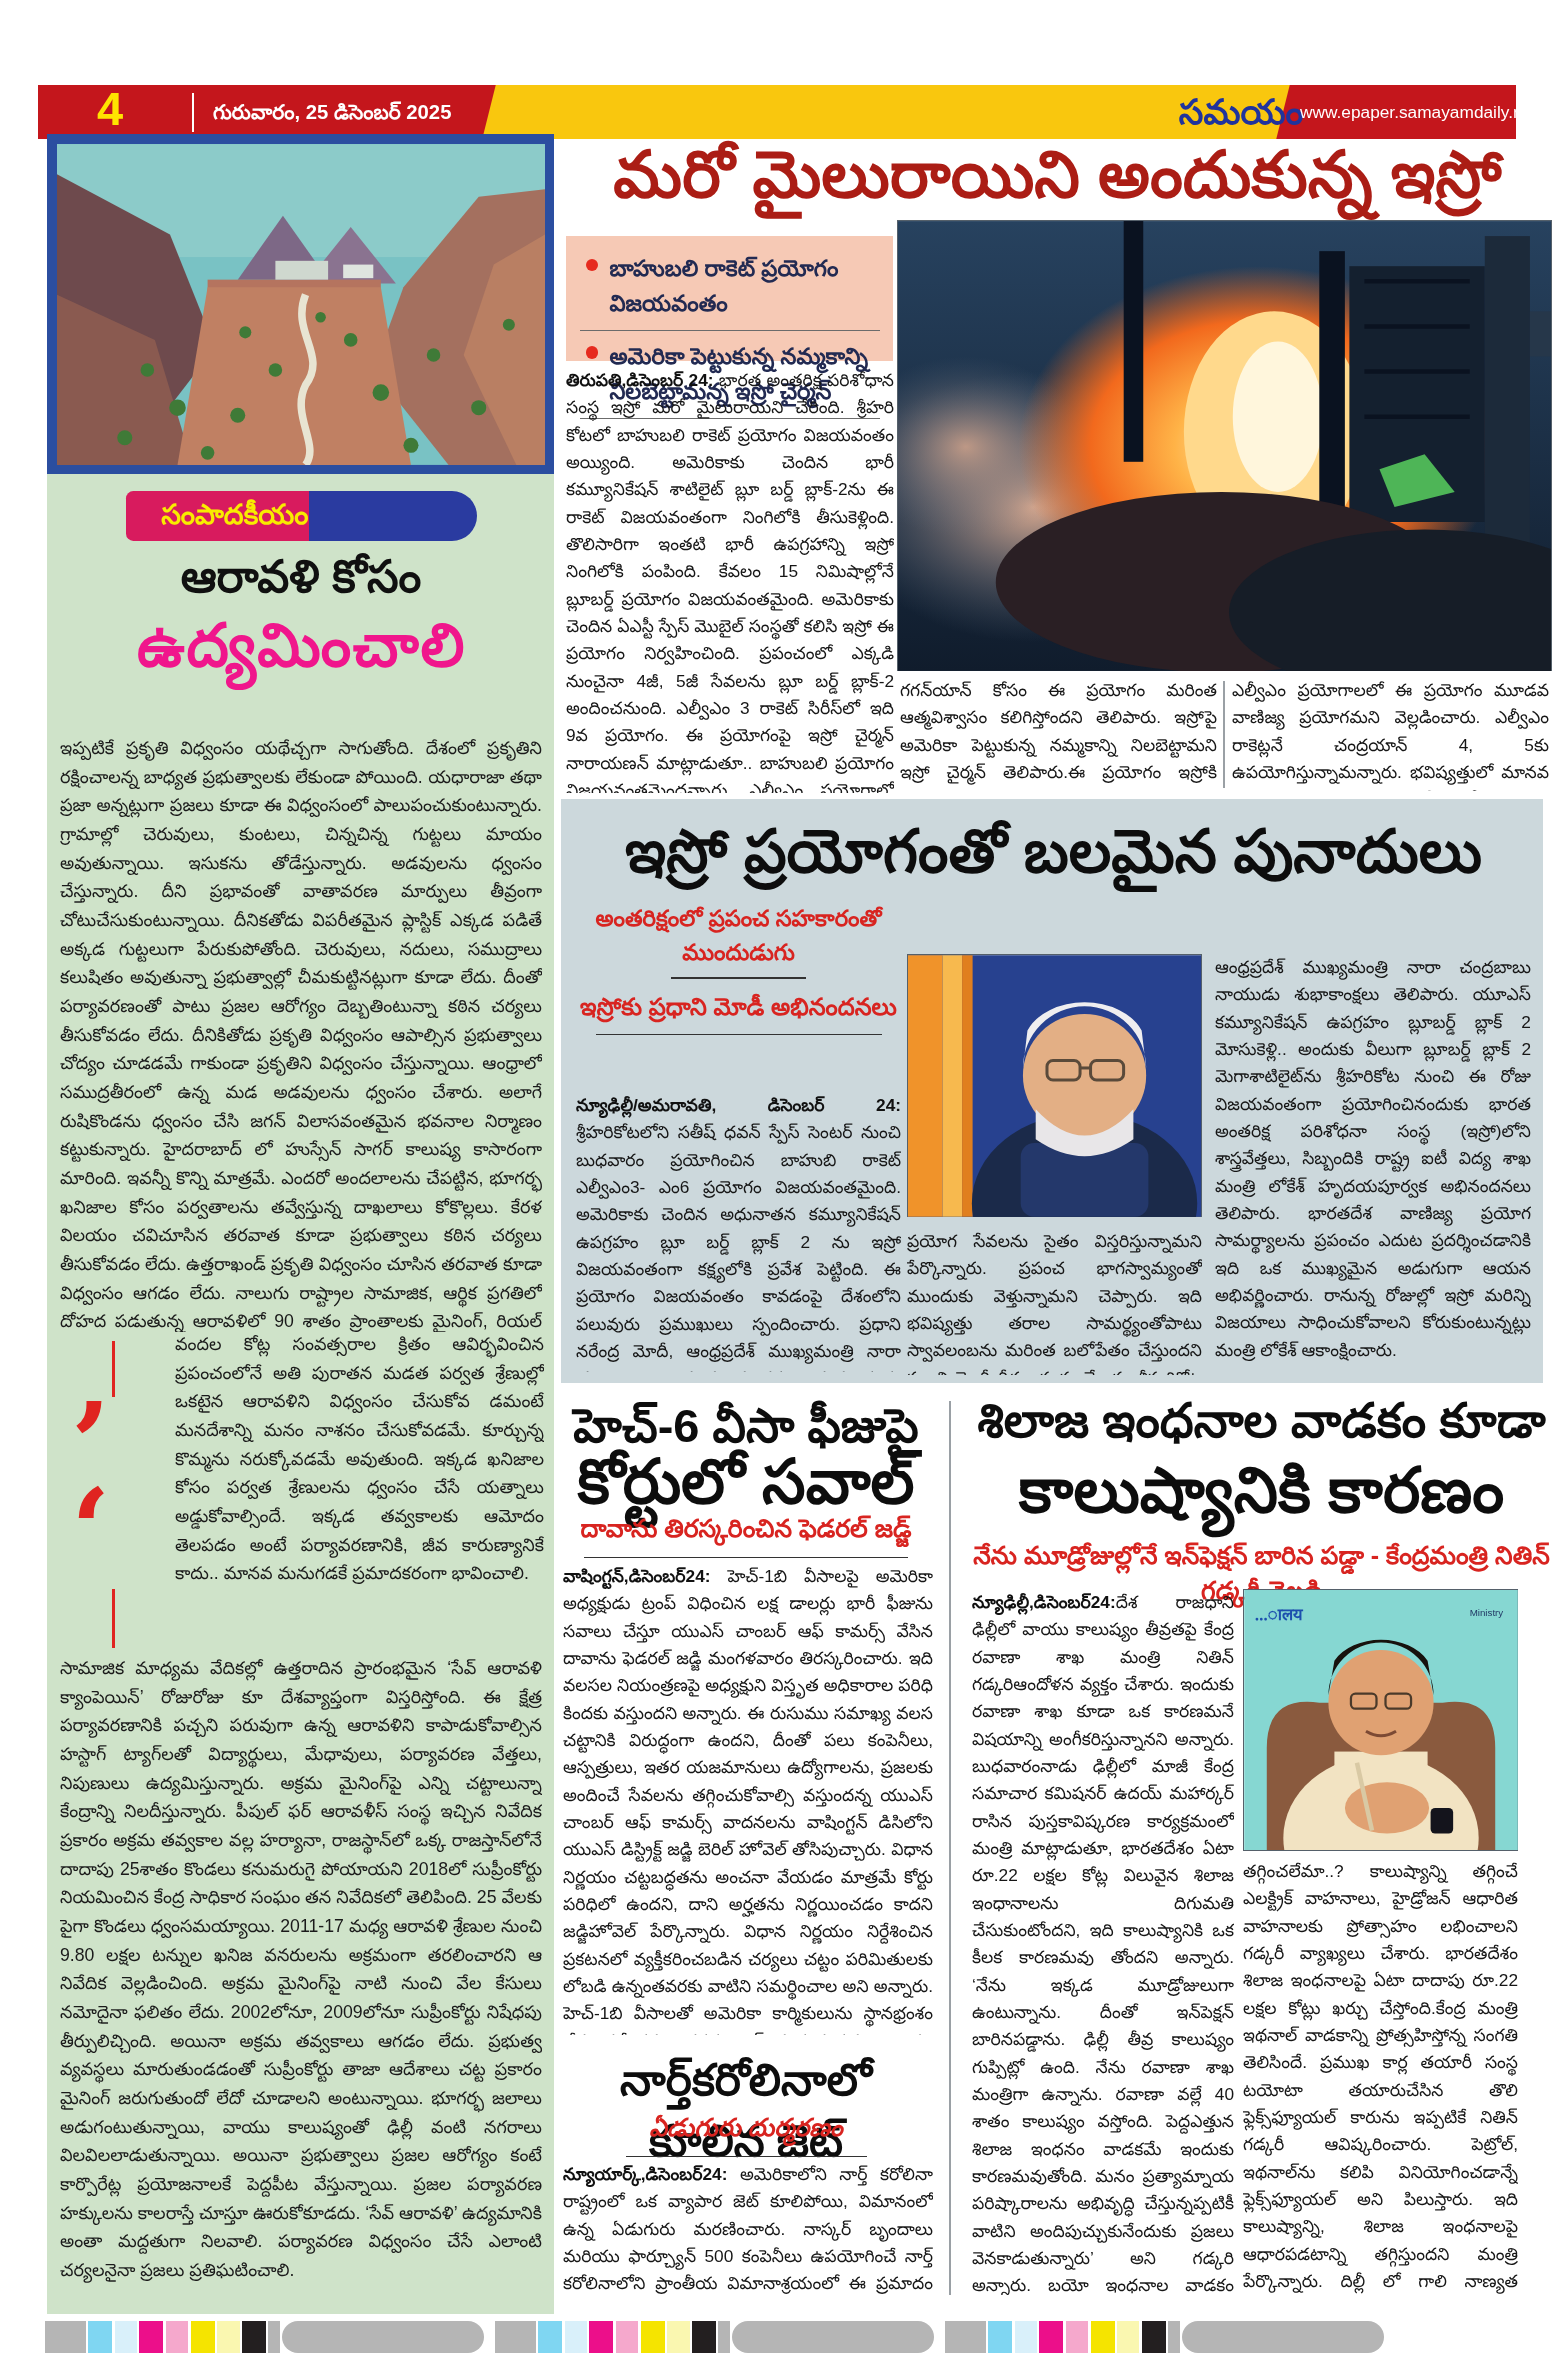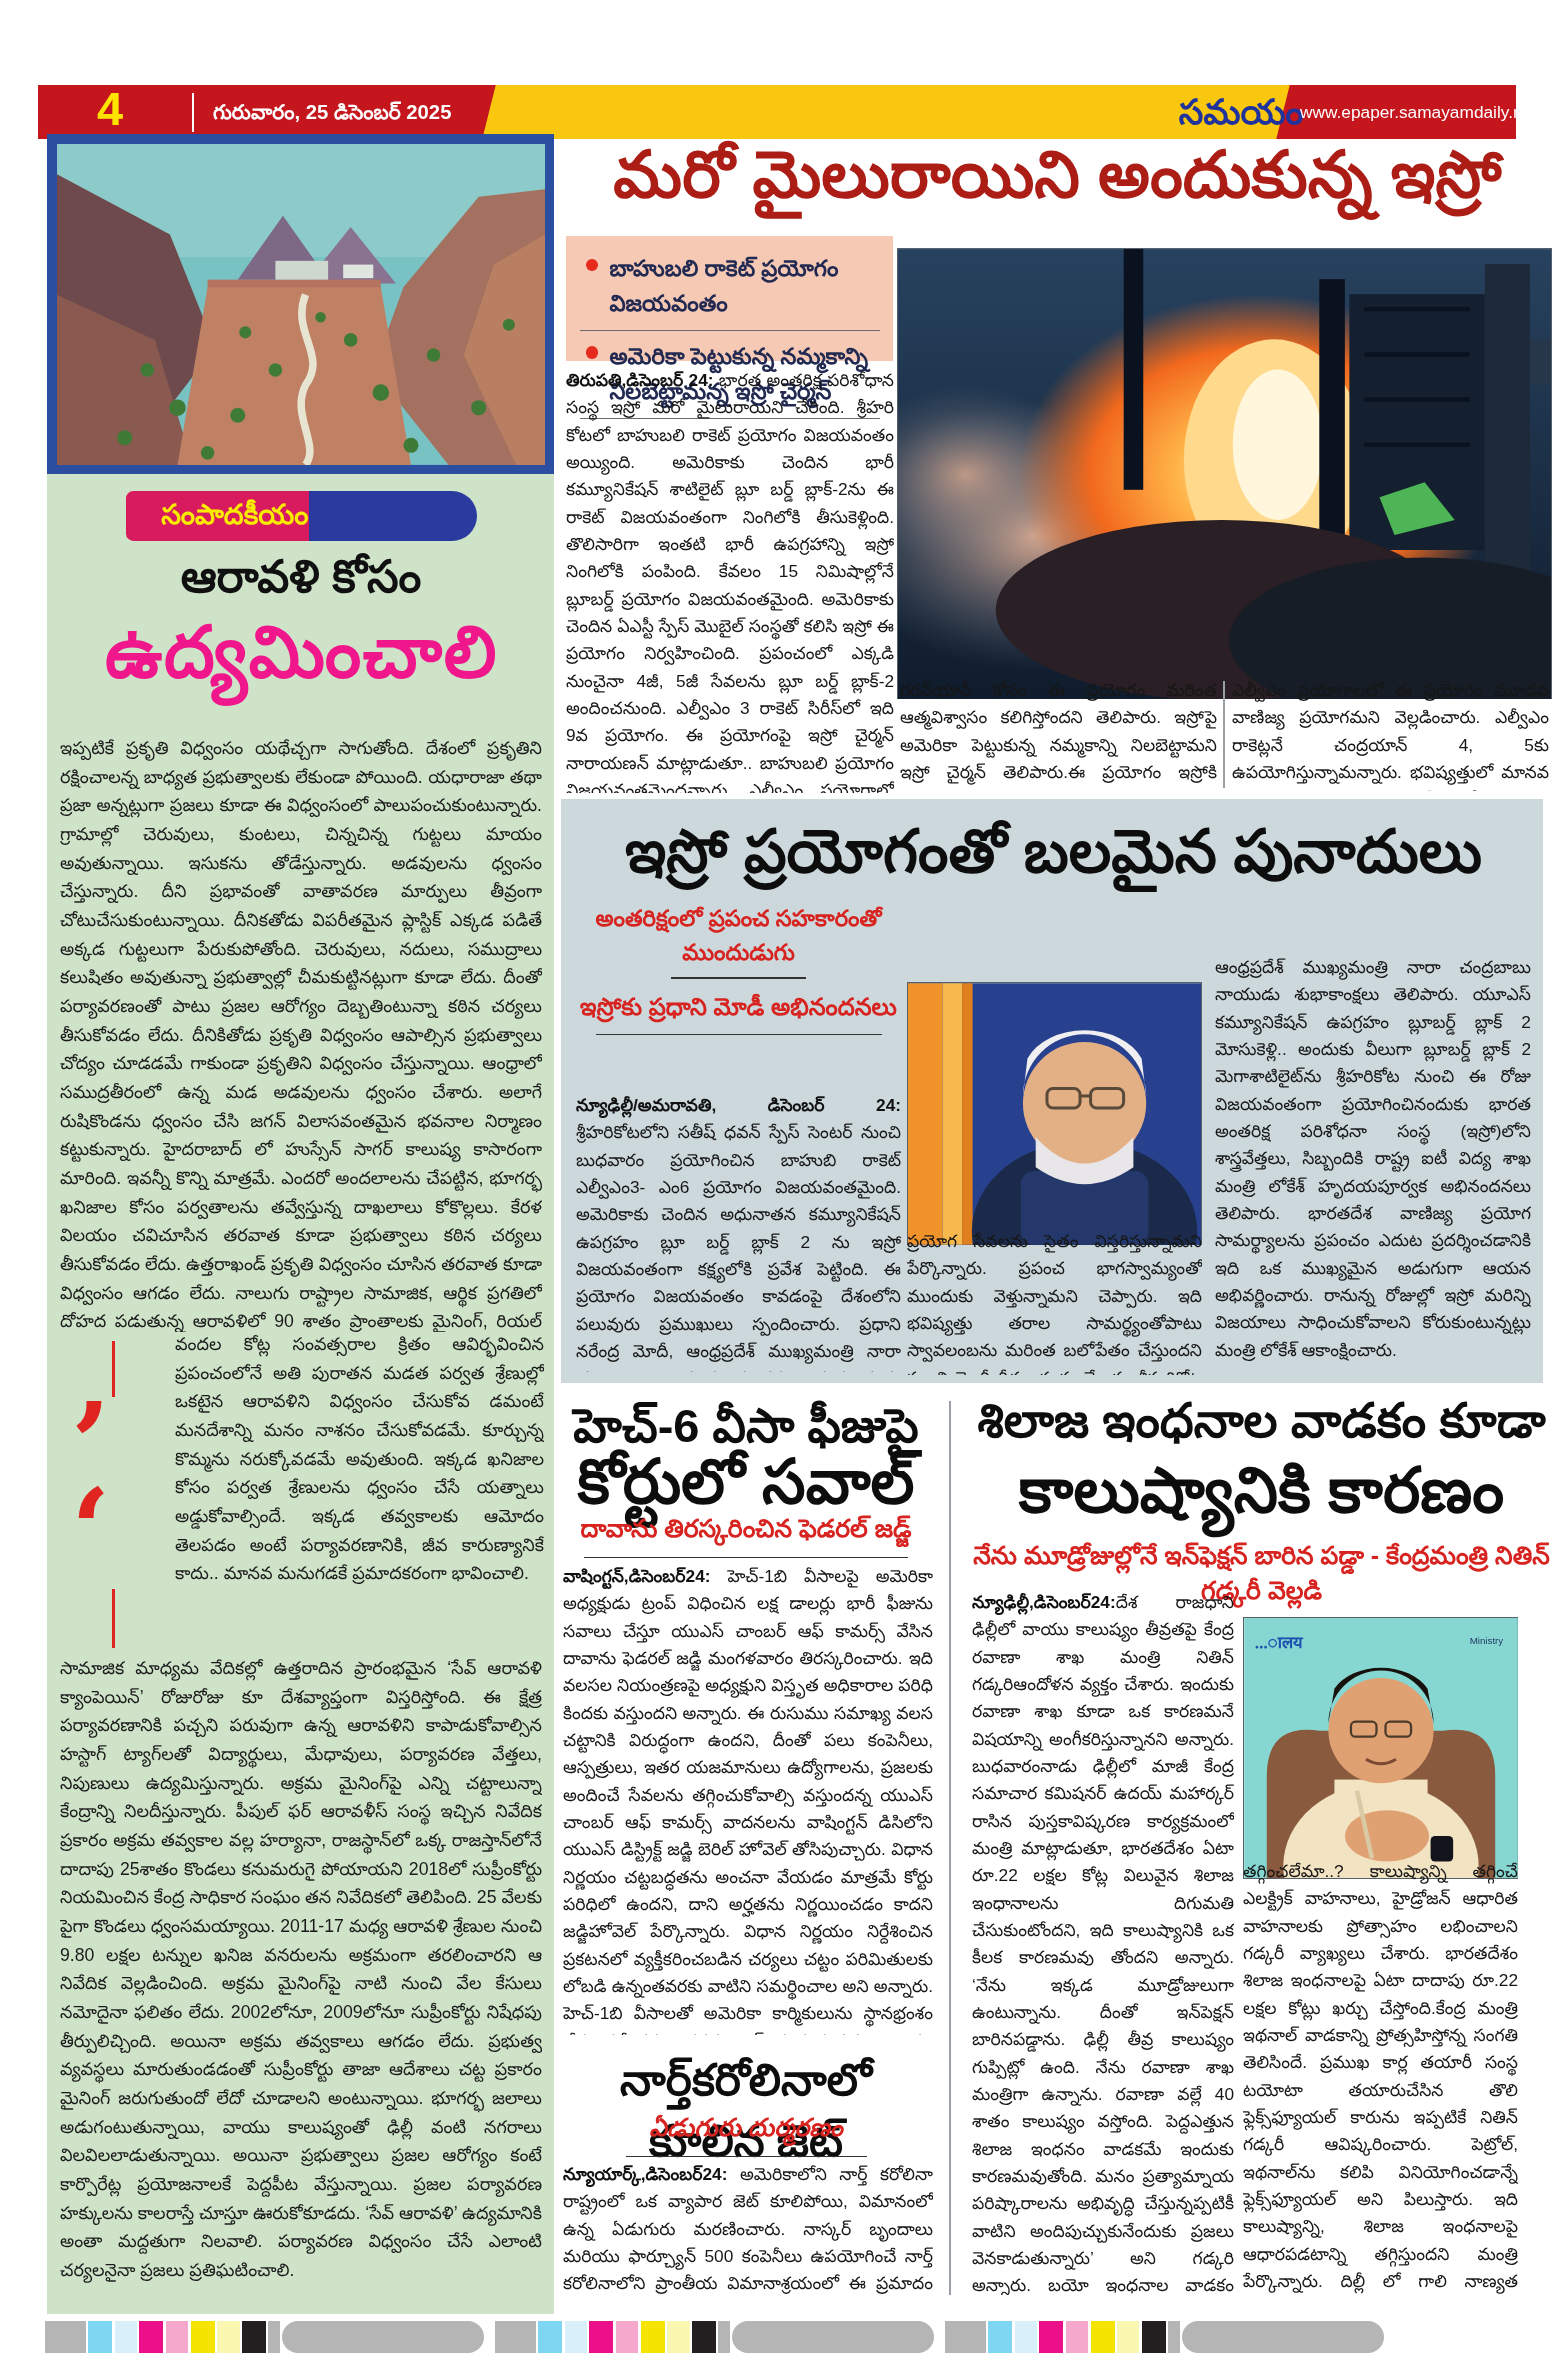--- a/index.html
+++ b/index.html
@@ -18,32 +18,32 @@
   .hdr-date{left:175px;top:0;width:271px;height:54px;font-size:20.3px;font-weight:bold;color:#ffffff;line-height:54px;}
   .masthead{left:594px;top:0;width:316px;height:54px;font-size:35px;font-weight:bold;color:#20339c;line-height:53px;transform:skewX(14deg);}
   .hdr-site{left:1245px;top:0;width:271px;height:39px;font-size:17.3px;color:#ffffff;line-height:54px;text-align:center;}
   
   .edit-green{left:47px;top:450px;width:507px;height:1864px;background:#cfe3c9;}
   .edit-photo{left:47px;top:134px;width:507px;height:340px;background:#2b4ea0;padding:0;}
   .edit-photo svg{position:absolute;left:9.8px;top:9.8px;}
   .edit-badge{left:126px;top:491px;width:351px;height:50px;background:linear-gradient(90deg,#d81b5e 0 52%,#2a3ba0 52% 100%);border-radius:7.5px 25.6px 25.6px 7.5px;}
   .edit-badge span{display:block;width:62%;text-align:center;font-size:28px;font-weight:bold;color:#f8ec00;line-height:48px;}
   .edit-kicker{left:60px;top:551px;width:482px;font-size:45px;font-weight:bold;color:#101010;}
-  .edit-head{left:53px;top:611px;width:497px;font-size:72px;font-weight:bold;color:#f0168c;letter-spacing:1.5px;}
+  .edit-head{left:53px;top:611px;width:497px;font-size:60px;font-weight:bold;color:#f0168c;letter-spacing:1.5px;}
   .edit-body{font-size:17.7px;line-height:1.62;color:#1a1a1a;}
   .quote-wrap{left:71px;top:1341px;width:84px;height:307px;}
   .quote-line{position:absolute;left:41px;width:3px;background:#e02420;}
   .quote-glyph{position:absolute;left:0;width:84px;font-size:113px;font-weight:bold;color:#e02420;font-family:"DejaVu Serif",serif;line-height:0.62;}
   
   .lead-head{left:563px;top:137px;width:989px;font-size:65px;font-weight:bold;color:#ab1d15;}
   .bullet-box{left:566px;top:236px;width:327px;height:125px;background:#f6c9b5;padding:15px 13.5px 7.5px 13.5px;box-sizing:border-box;}
   .bullet-box ul{margin:0;padding:0;list-style:none;}
   .bullet-box li{position:relative;padding:0 0 9px 30px;margin-bottom:7.5px;border-bottom:1.5px solid #6b6b6b;font-size:22.6px;font-weight:bold;color:#222a52;line-height:1.55;}
   .bdot{position:absolute;left:6px;top:7.5px;width:12.8px;height:12.8px;border-radius:50%;background:#e62a1e;}
-  .photo-frame{border:0.8px solid #55606a;box-sizing:border-box;margin-top:28px;}
+  .photo-frame{border:0.8px solid #55606a;box-sizing:border-box;}
   .vrule{background:#9aa0a5;width:1.5px;}
   
   .isro-panel{left:561px;top:799px;width:982px;height:584px;background:#ccd8dc;}
   .isro-head{left:572px;top:817px;width:963px;font-size:60px;font-weight:bold;color:#0d0d0d;}
   .red-sub{color:#d82420;font-weight:bold;}
   .sub-rule{height:1.5px;background:#333;margin:7.5px auto 0 auto;}
   
   .visa-h1{left:561px;top:1398px;width:370px;font-size:47px;font-weight:bold;color:#0d0d0d;}
   .visa-h2{left:561px;top:1446px;width:370px;font-size:62px;font-weight:bold;color:#0d0d0d;}
   .gad-h1{left:971px;top:1393px;width:581px;font-size:48px;font-weight:bold;color:#0d0d0d;}

